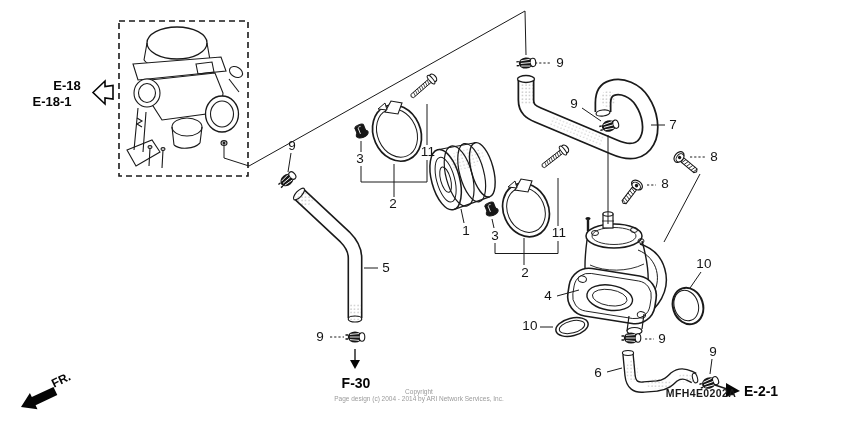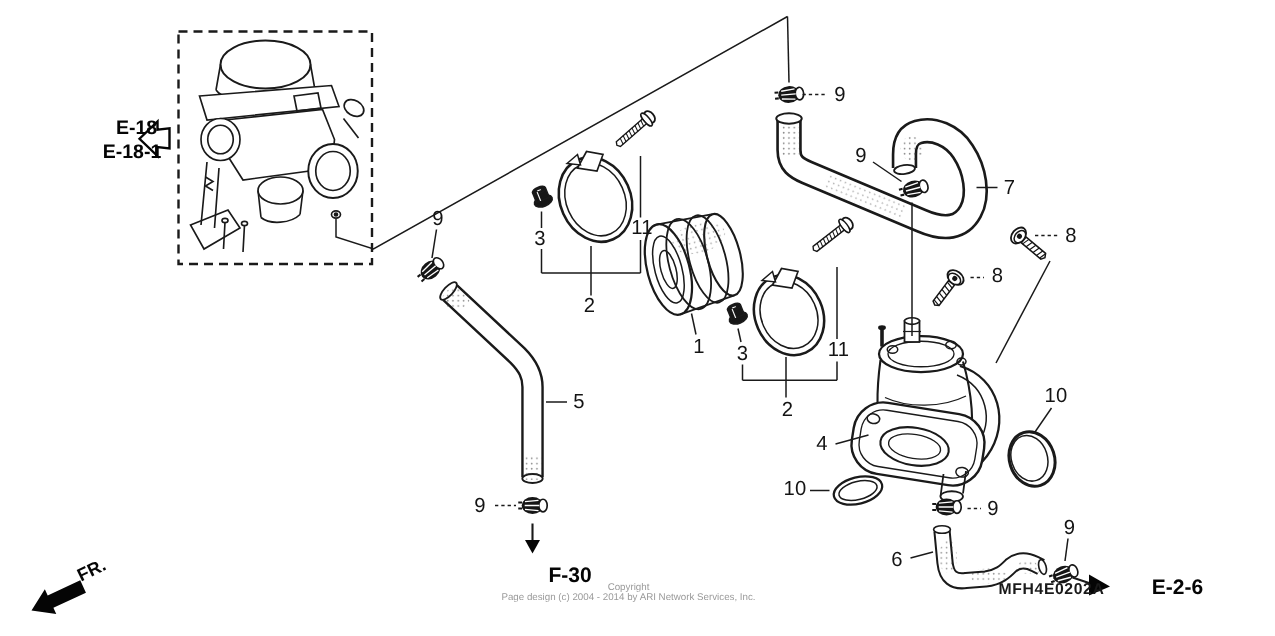--- a/index.html
+++ b/index.html
@@ -9,21 +9,21 @@
   }
   .stage{position:absolute;left:0;top:0;width:850px;height:424px;}
   svg{position:absolute;left:0;top:0;}
   .callout{
     position:absolute;transform:translate(-50%,-50%);
     font:400 13.5px/1 "Liberation Sans",sans-serif;color:#141414;
     letter-spacing:0.2px;cursor:pointer;user-select:none;
   }
   .ref{
     position:absolute;transform:translate(-50%,-50%);
-    font:700 13px/1 "Liberation Sans",sans-serif;color:#050505;cursor:pointer;user-select:none;margin-left:24px;
+    font:700 13px/1 "Liberation Sans",sans-serif;color:#050505;cursor:pointer;user-select:none;
   }
   .ref.big{font-size:14px;}
   .fr-label{
     position:absolute;transform:translate(-50%,-50%) rotate(-26deg);
     font:700 12px/1 "Liberation Sans",sans-serif;color:#050505;
   }
   .part-code{
     position:absolute;transform:translate(-50%,-50%);
     font:700 10.5px/1 "Liberation Sans",sans-serif;color:#1a1a1a;letter-spacing:0.4px;
   }
@@ -276,23 +276,23 @@
   <div class="callout" style="left:386px;top:268px">5</div>
   <div class="callout" style="left:320px;top:337px">9</div>
   <div class="callout" style="left:548px;top:296px">4</div>
   <div class="callout" style="left:530px;top:326px">10</div>
   <div class="callout" style="left:704px;top:264px">10</div>
   <div class="callout" style="left:662px;top:339px">9</div>
   <div class="callout" style="left:598px;top:373px">6</div>
   <div class="callout" style="left:713px;top:352px">9</div>
 
   <div class="ref" style="left:67px;top:85px">E-18</div>
-  <div class="ref" style="left:64px;top:101px">E-18-1</div>
+  <div class="ref" style="left:52px;top:101px">E-18-1</div>
   <div class="ref big" style="left:356px;top:383px">F-30</div>
-  <div class="ref big" style="left:761px;top:391px">E-2-6</div>
+  <div class="ref big" style="left:761px;top:391px">E-2-1</div>
   <div class="fr-label" style="left:61px;top:380px">FR.</div>
 
   <div class="part-code" style="left:701px;top:393px">MFH4E0202A</div>
   <div class="copyright" style="left:419px;top:388px">
     <div>Copyright</div>
     <div>Page design (c) 2004 - 2014 by ARI Network Services, Inc.</div>
   </div>
 
 </div>
 

